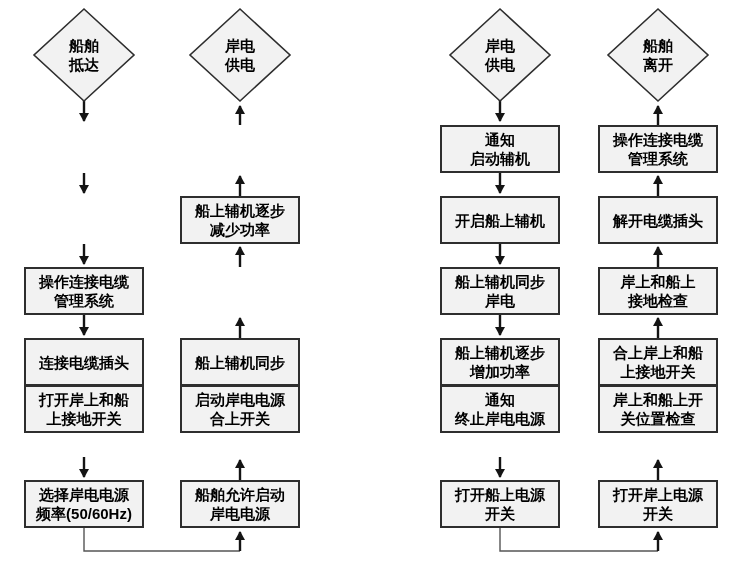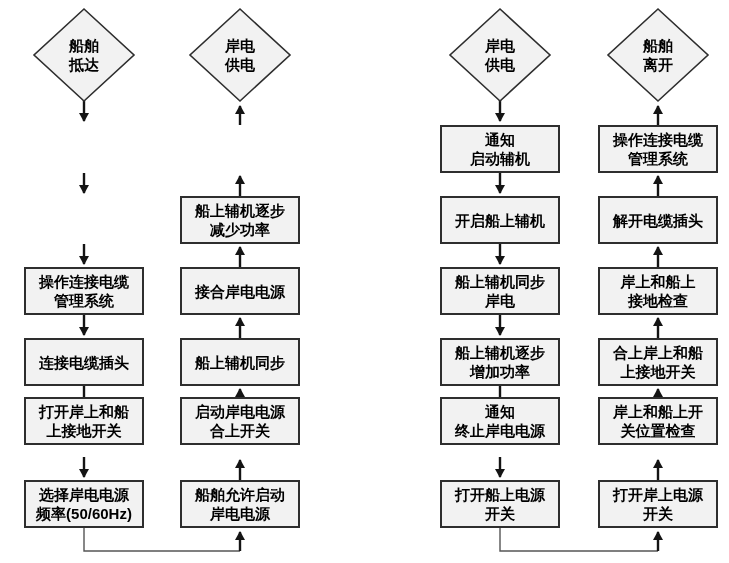--- a/index.html
+++ b/index.html
@@ -33,21 +33,21 @@
     text-align:center;white-space:pre-line;
     font-size:15px;line-height:19px;font-weight:600;z-index:2;
   }
   .diamond svg{position:absolute;left:0;top:0;width:100%;height:100%;}
   .diamond polygon{fill:var(--node-fill);stroke:var(--node-border);stroke-width:1.6;}
   .diamond .lbl{position:relative;}
   
   .c0{left:24px}.c1{left:180px}.c2{left:440px}.c3{left:598px}
   .d0{left:32px}.d1{left:188px}.d2{left:448px}.d3{left:606px}
   
-  .r0{top:125px}.r1{top:196px}.r2{top:267px}.r3{top:338px}.r4{top:397px}.r5{top:480px}
+  .r0{top:125px}.r1{top:196px}.r2{top:267px}.r3{top:338px}.r4{top:385px}.r5{top:480px}
 </style>
 </head>
 <body>
 
 <div id="canvas">
 
   <svg class="wires" width="729" height="563">
     <defs>
       <marker id="ah" markerUnits="userSpaceOnUse" markerWidth="10" markerHeight="10" refX="8" refY="5" orient="auto">
         <path d="M0,0 L9,5 L0,10 Z" fill="#141414"></path>
@@ -112,21 +112,20 @@
 
   <div class="node diamond d1">
     <svg viewBox="0 0 104 96" preserveAspectRatio="none">
         <polygon points="52,2 102,48 52,94 2,48"></polygon>
       </svg>
     <span class="lbl">岸电
 供电</span>
   </div>
   <div class="node box c1 r1"><span>船上辅机逐步
 减少功率</span></div>
-  <div class="node box c1 r2"><span>接合岸电电源</span></div>
   <div class="node box c1 r3"><span>船上辅机同步</span></div>
   <div class="node box c1 r4"><span>启动岸电电源
 合上开关</span></div>
   <div class="node box c1 r5"><span>船舶允许启动
 岸电电源</span></div>
 
   <div class="node diamond d2">
     <svg viewBox="0 0 104 96" preserveAspectRatio="none">
         <polygon points="52,2 102,48 52,94 2,48"></polygon>
       </svg>

